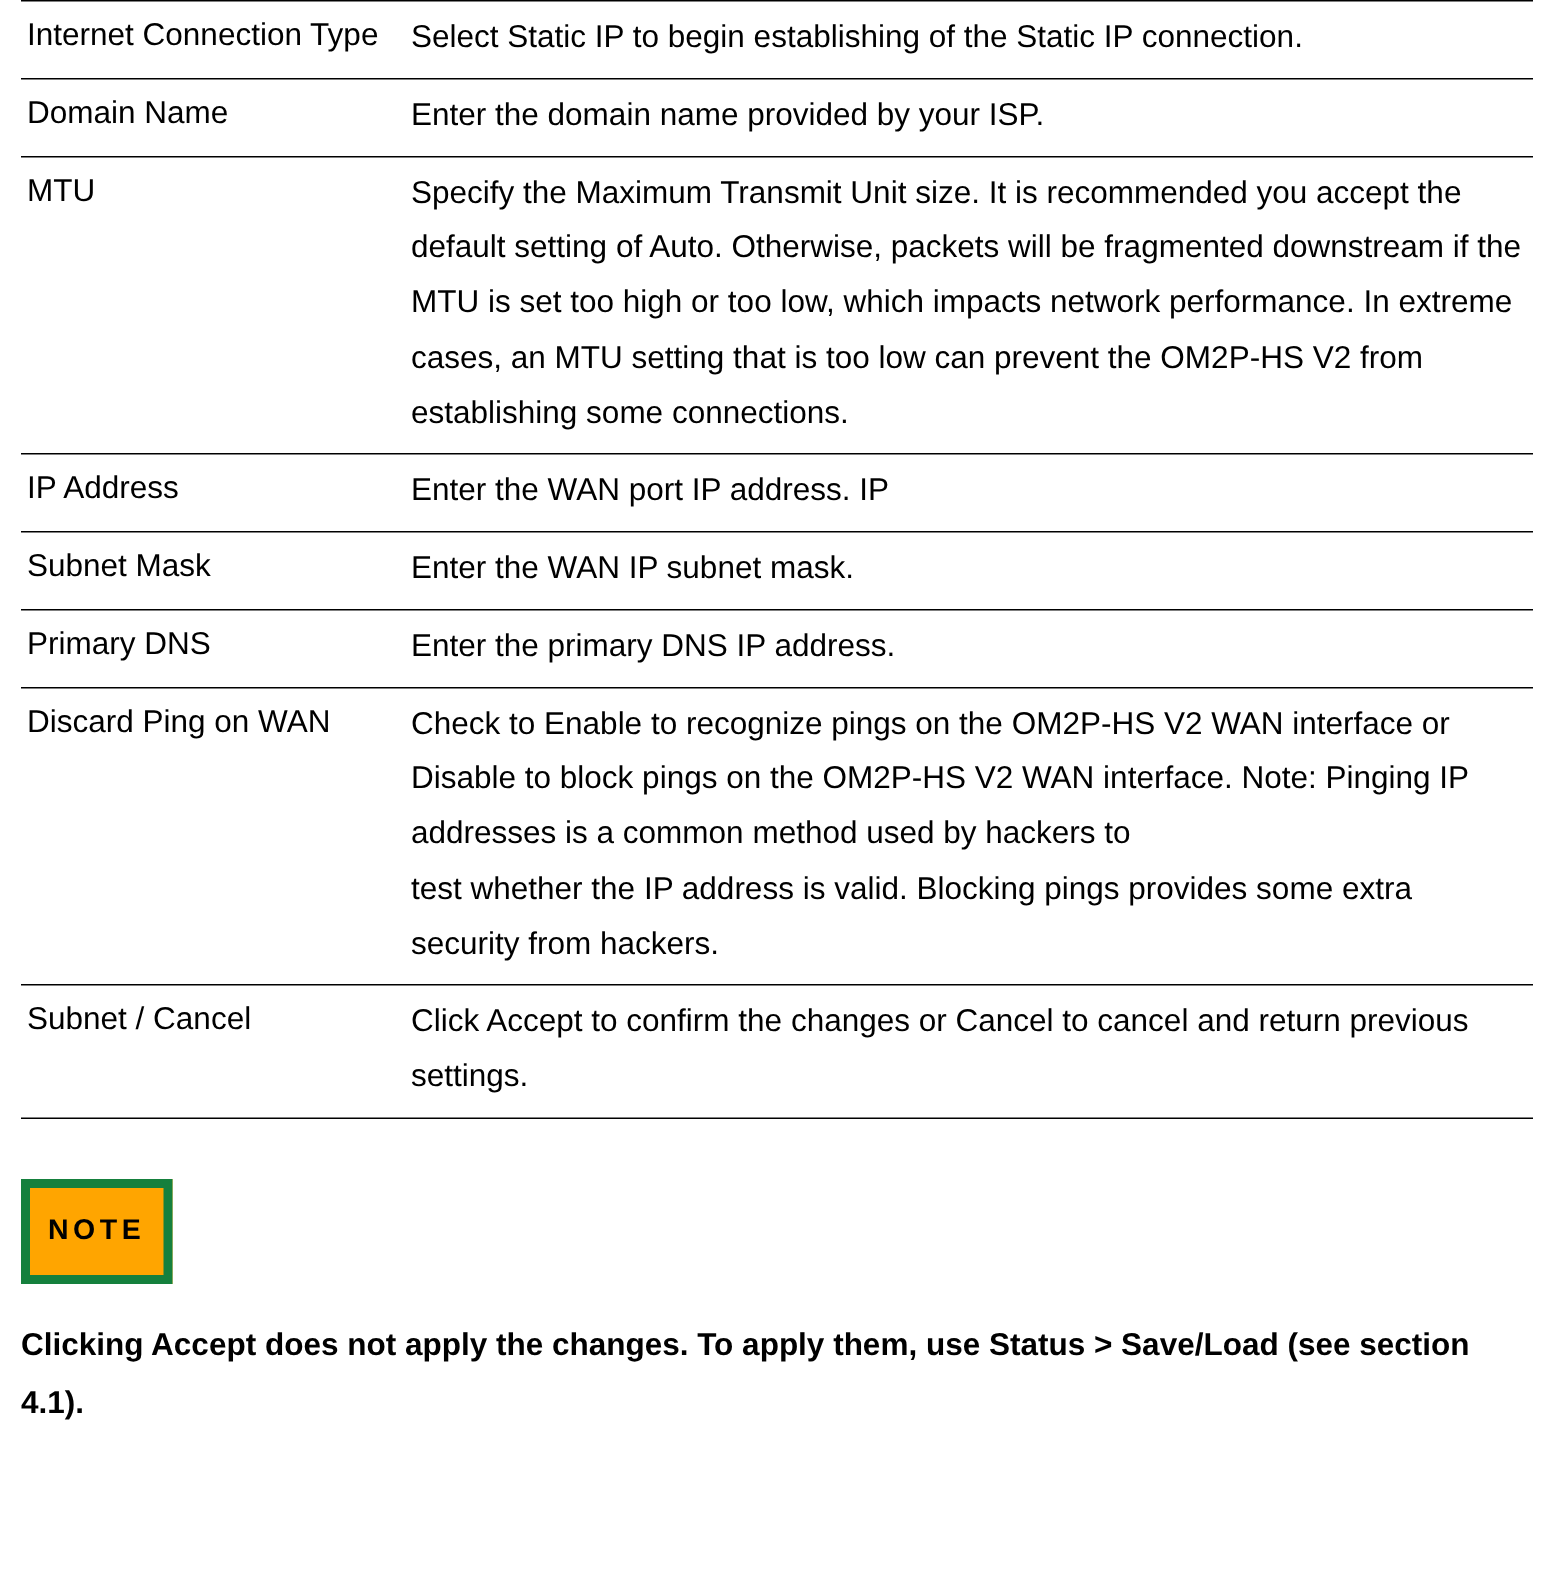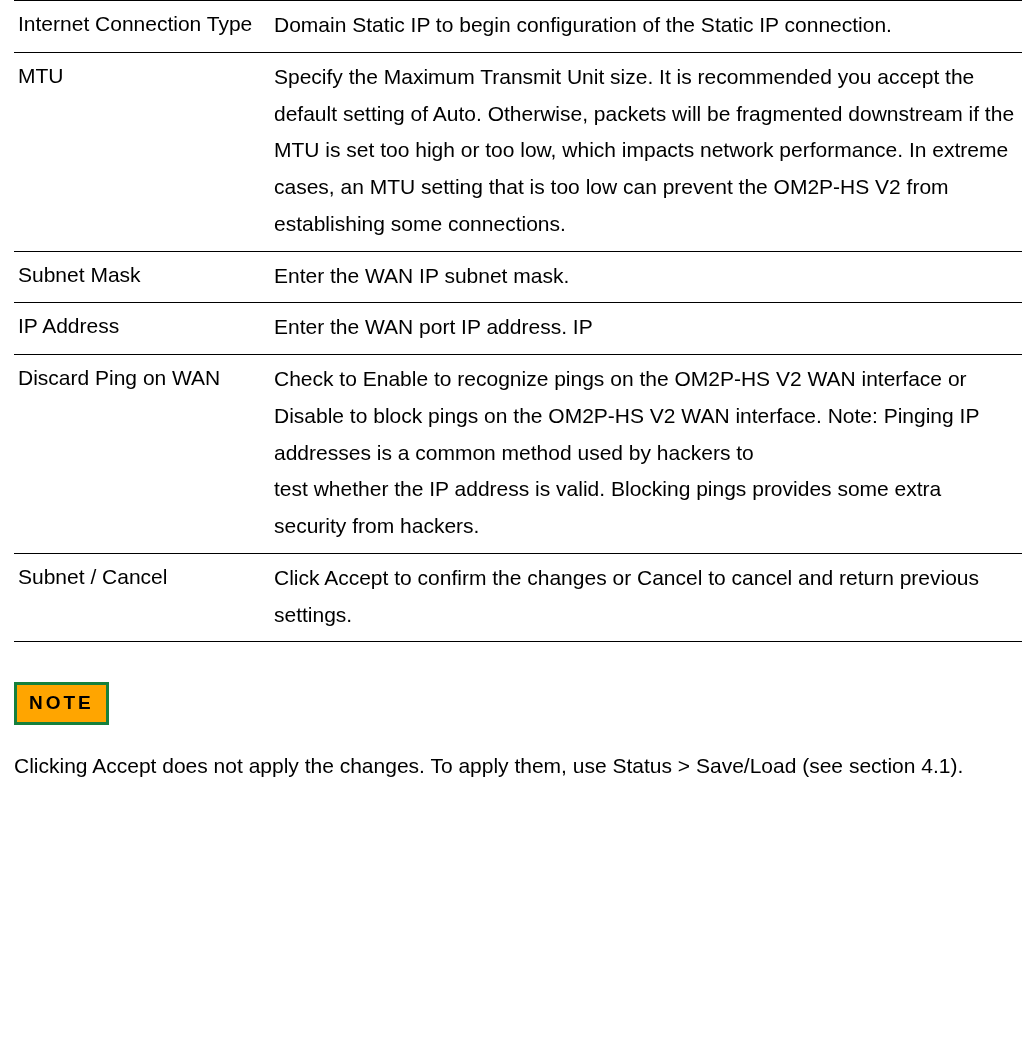--- a/index.html
+++ b/index.html
@@ -27,55 +27,64 @@
     td.label {
       width: 256px;
       padding-right: 8px;
     }
     td.desc {
       line-height: 1.75;
     }
     .note-badge {
       display: inline-block;
       background: #FFA500;
-      border: 3px solid #15803d;
+      border: 6px solid #15803d;
       color: #000;
       font-weight: bold;
       letter-spacing: 3px;
-      padding: 3px 12px;
+      padding: 14px 12px;
       margin-top: 40px;
       margin-bottom: 22px;
       font-size: 19px;
     }
     .note-text {
       line-height: 1.85;
+      font-weight: bold;
     }
   </style>
 </head>
 <body>
 
 
 
 <table>
   <tbody>
     <tr>
       <td class="label">Internet Connection Type</td>
-      <td class="desc">Domain Static IP to begin configuration of the Static IP connection.</td>
+      <td class="desc">Select Static IP to begin establishing of the Static IP connection.</td>
+    </tr>
+    <tr>
+      <td class="label">Domain Name</td>
+      <td class="desc">Enter the domain name provided by your ISP.</td>
     </tr>
     <tr>
       <td class="label">MTU</td>
       <td class="desc">Specify the Maximum Transmit Unit size. It is recommended you accept the default setting of Auto. Otherwise, packets will be fragmented downstream if the MTU is set too high or too low, which impacts network performance. In extreme cases, an MTU setting that is too low can prevent the OM2P-HS V2 from establishing some connections.</td>
     </tr>
     <tr>
+      <td class="label">IP Address</td>
+      <td class="desc">Enter the WAN port IP address. IP</td>
+    </tr>
+    <tr>
       <td class="label">Subnet Mask</td>
       <td class="desc">Enter the WAN IP subnet mask.</td>
     </tr>
     <tr>
-      <td class="label">IP Address</td>
-      <td class="desc">Enter the WAN port IP address. IP</td>
+      <td class="label">Primary DNS</td>
+      <td class="desc">Enter the primary DNS IP address.</td>
     </tr>
     <tr>
       <td class="label">Discard Ping on WAN</td>
       <td class="desc">Check to Enable to recognize pings on the OM2P-HS V2 WAN interface or Disable to block pings on the OM2P-HS V2 WAN interface. Note: Pinging IP addresses is a common method used by hackers to<br>test whether the IP address is valid. Blocking pings provides some extra security from hackers.</td>
     </tr>
     <tr>
       <td class="label">Subnet / Cancel</td>
       <td class="desc">Click Accept to confirm the changes or Cancel to cancel and return previous settings.</td>
     </tr>
   </tbody>

